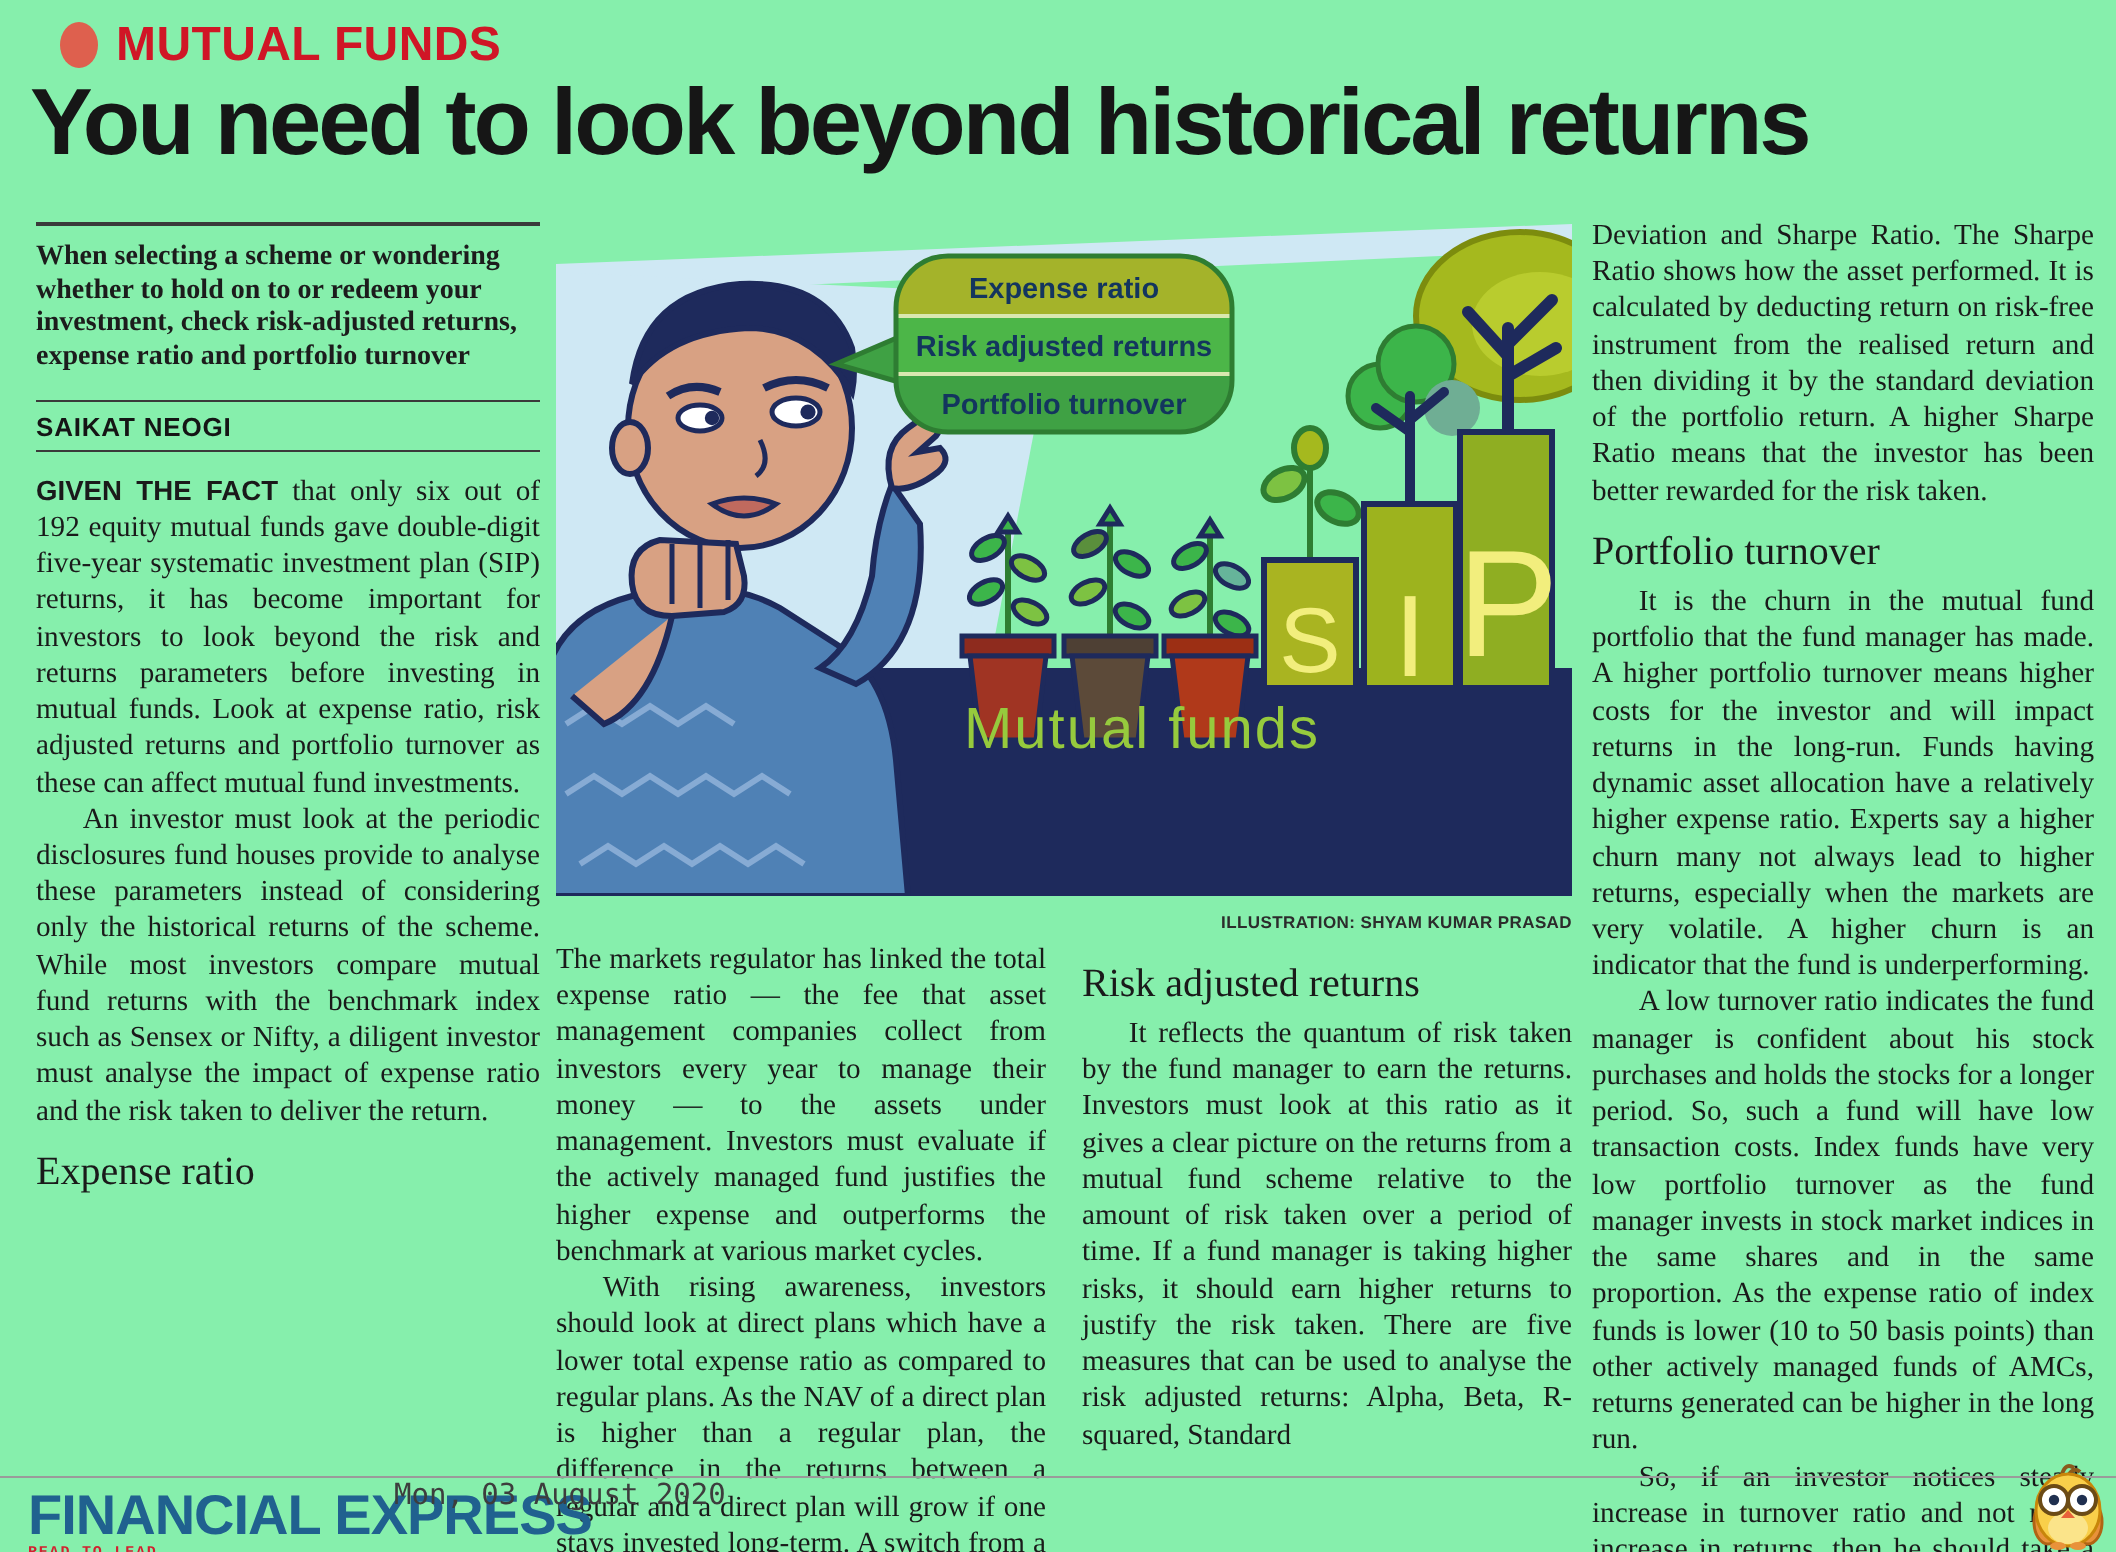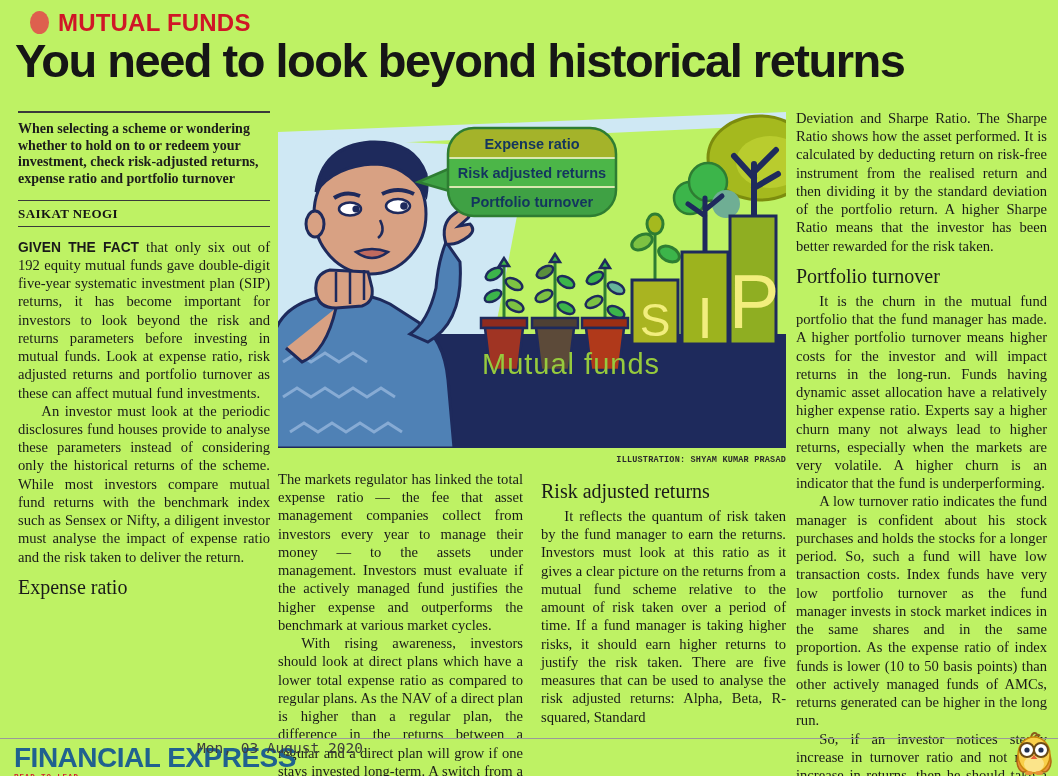--- a/index.html
+++ b/index.html
@@ -1,40 +1,40 @@
 <!DOCTYPE html>
 <html lang="en"><head>
 <meta charset="utf-8">
 <style>
   * { margin:0; padding:0; box-sizing:border-box; }
   body { background:#e8e8e8; font-family:"Liberation Serif", serif; }
-  .page { position:relative; width:1058px; height:776px; background:#bef264; overflow:hidden; margin:0 auto; }
+  .page { position:relative; width:1058px; height:776px; background:#86efac; overflow:hidden; margin:0 auto; }
 
   
   .kicker-dot { position:absolute; left:30px; top:11px; width:19px; height:23px; border-radius:50%; background:#de604e; }
   .kicker { position:absolute; left:58px; top:9px; font-family:"Liberation Sans",sans-serif; font-weight:700; font-size:24px; letter-spacing:0.2px; color:#d01626; }
   .headline { position:absolute; left:15px; top:33px; width:1030px; font-family:"Liberation Sans",sans-serif; font-weight:700; font-size:47px; letter-spacing:-1.5px; color:#161616; white-space:nowrap; }
 
   
   .colL { position:absolute; left:18px; top:111px; width:252px; }
   .colC { position:absolute; left:278px; top:112px; width:508px; }
   .colR { position:absolute; left:796px; top:109px; width:251px; }
 
   .toprule { border-top:2px solid #3a3a3a; margin-bottom:8px; }
   .standfirst { font-weight:700; font-size:14px; line-height:1.19; color:#1c1c1c; }
   .byline-box { margin-top:12px; border-top:1.5px solid #3a3a3a; border-bottom:1.5px solid #3a3a3a; padding:5px 0 4px; }
-  .byline { font-family:Liberation Serif, serif; font-weight:700; font-size:13px; letter-spacing:0.4px; color:#151515; }
+  .byline { font-family:Liberation Sans, sans-serif; font-weight:700; font-size:13px; letter-spacing:0.4px; color:#151515; }
 
   .body-txt { font-size:14.6px; line-height:1.25; color:#1a1a1a; text-align:justify; hyphens:auto; -webkit-hyphens:auto; }
   .body-txt p.indent { text-indent:1.6em; }
   .lead-in { font-family:"Liberation Sans",sans-serif; font-weight:700; font-size:13.8px; }
   .crosshead { font-size:20px; font-weight:500; color:#1a1a1a; margin:9px 0 3px; font-family:"Liberation Serif",serif; }
   .colL .body-txt { margin-top:11px; }
 
-  .credit { margin-top:3px; text-align:right; font-family:Liberation Mono, monospace; font-weight:700; font-size:8.5px; letter-spacing:0.2px; color:#2c2c2c; }
+  .credit { margin-top:3px; text-align:right; font-family:Liberation Sans, sans-serif; font-weight:700; font-size:8.5px; letter-spacing:0.2px; color:#2c2c2c; }
   .center-cols { display:flex; gap:18px; margin-top:5px; }
   .center-cols .c { width:245px; }
 
   
   .footer-rule { position:absolute; left:0; top:738px; width:1058px; border-top:1px solid #9a9a9a; }
   .fe-logo { position:absolute; left:14px; top:744px; }
   .fe-brand { font-family:"Liberation Sans",sans-serif; font-weight:700; font-size:28px; letter-spacing:-0.5px; color:#20618f; line-height:1; }
   .fe-tagline { font-family:Liberation Mono, monospace; font-weight:700; font-size:7.5px; letter-spacing:0.9px; color:#d2202f; margin-top:1px; }
   .fe-date { position:absolute; left:197px; top:740px; font-family:"DejaVu Sans Mono",monospace; font-size:14.5px; color:#3d3d3d; }
   .fe-url { position:absolute; left:197px; top:756px; font-family:"DejaVu Sans Mono",monospace; font-size:14.5px; color:#2d2d2d; text-decoration:none;margin-top:28px; }

